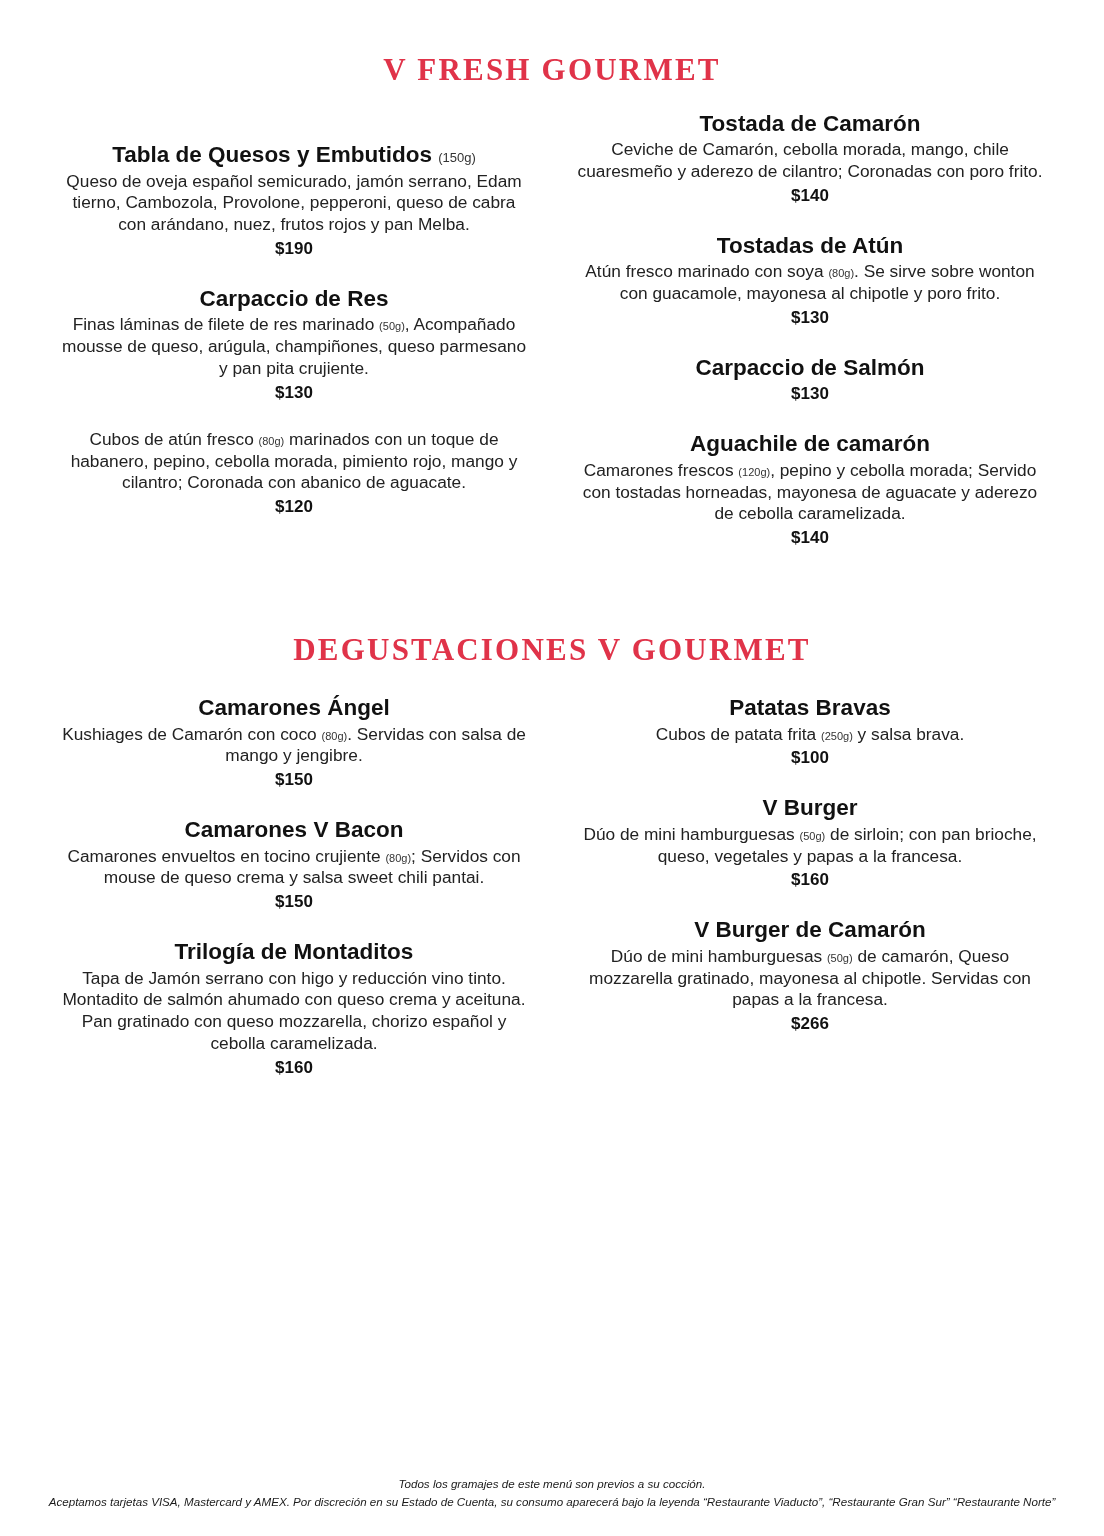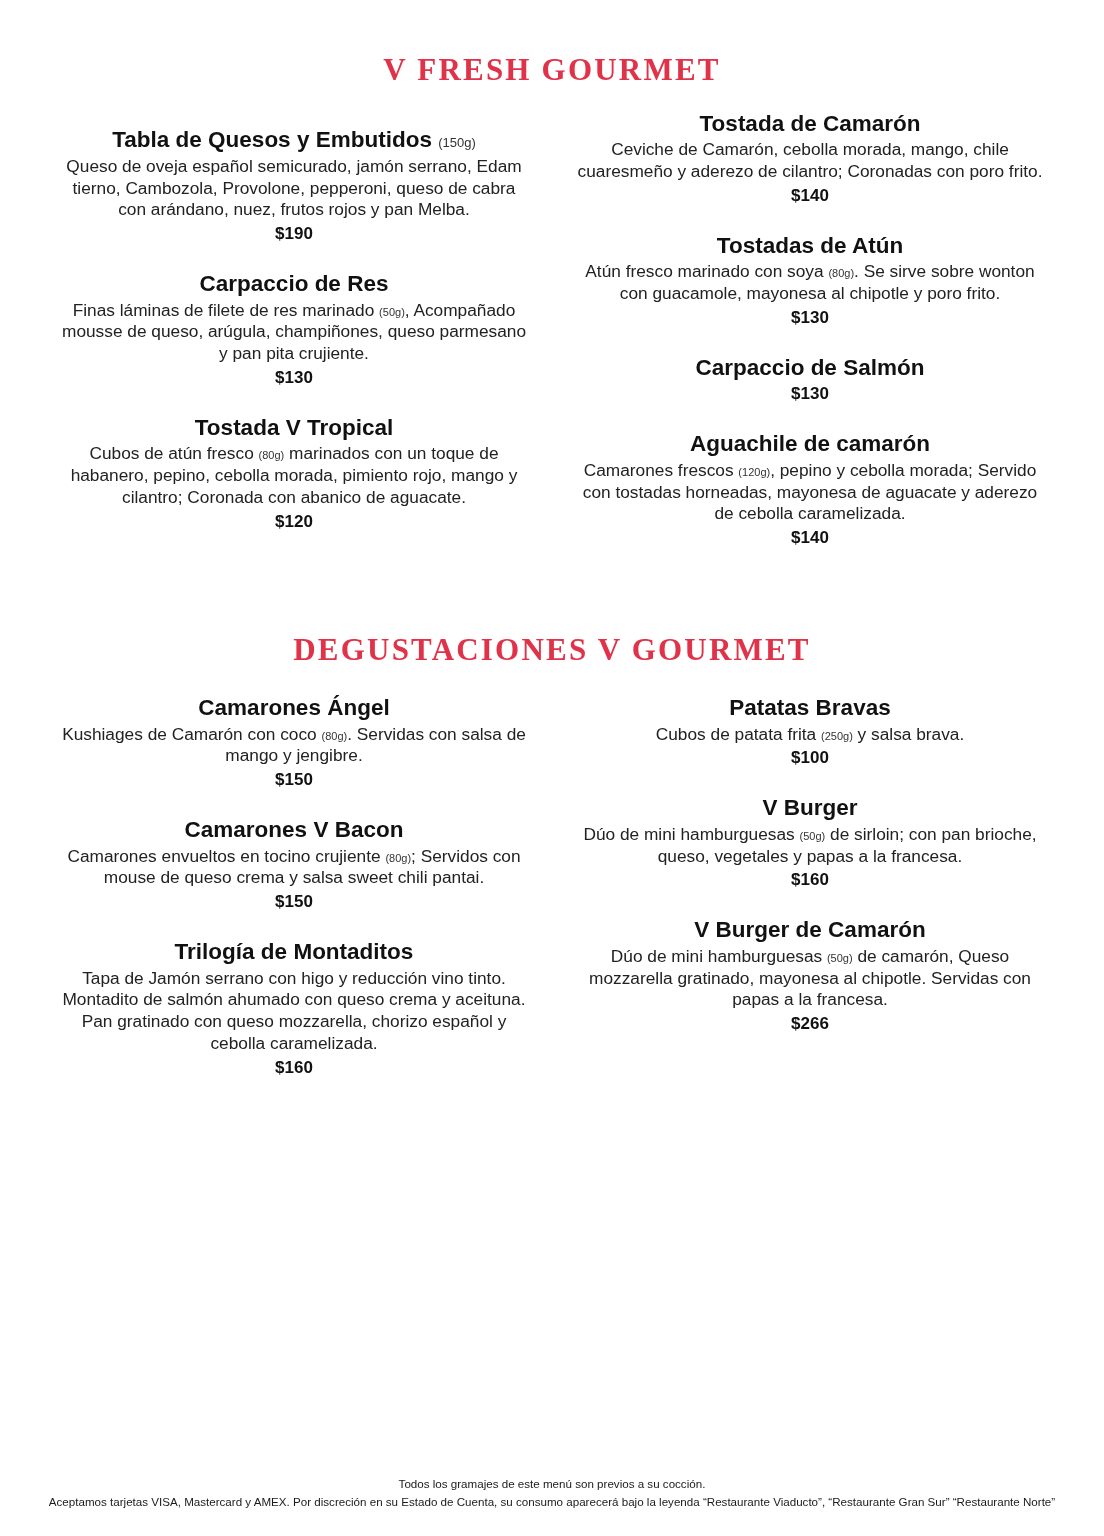--- a/index.html
+++ b/index.html
@@ -79,20 +79,21 @@
   
   .block-fresh { margin-top: 22px; align-items: center; }
   .block-degustaciones { margin-top: 26px; }
 
   .footer {
     position: absolute;
     left: 0;
     right: 0;
     bottom: 26px;
     text-align: center;
+    font-style: italic;
     font-size: 11.6px;
     color: #1a1a1a;
     line-height: 1.5;
     padding: 0 16px;
   }
   .spacer-mid { height: 58px; }
 </style>
 </head>
 <body>
 
@@ -114,21 +115,20 @@
 
       <div class="item">
         <div class="item-name">Carpaccio de Res</div>
         <div class="item-desc">
           <span>Finas láminas de filete de res marinado </span><span class="gram">(50g)</span><span>, Acompañado mousse de queso, arúgula, champiñones, queso parmesano y pan pita crujiente.</span>
         </div>
         <div class="item-price">$130</div>
       </div>
 
       <div class="item">
-        <div class="item-name">Tostada V Tropical</div>
         <div class="item-desc">
           <span>Cubos de atún fresco </span><span class="gram">(80g)</span><span> marinados con un toque de habanero, pepino, cebolla morada, pimiento rojo, mango y cilantro; Coronada con abanico de aguacate.</span>
         </div>
         <div class="item-price">$120</div>
       </div>
 
     </div>
 
     <div class="col">
 

